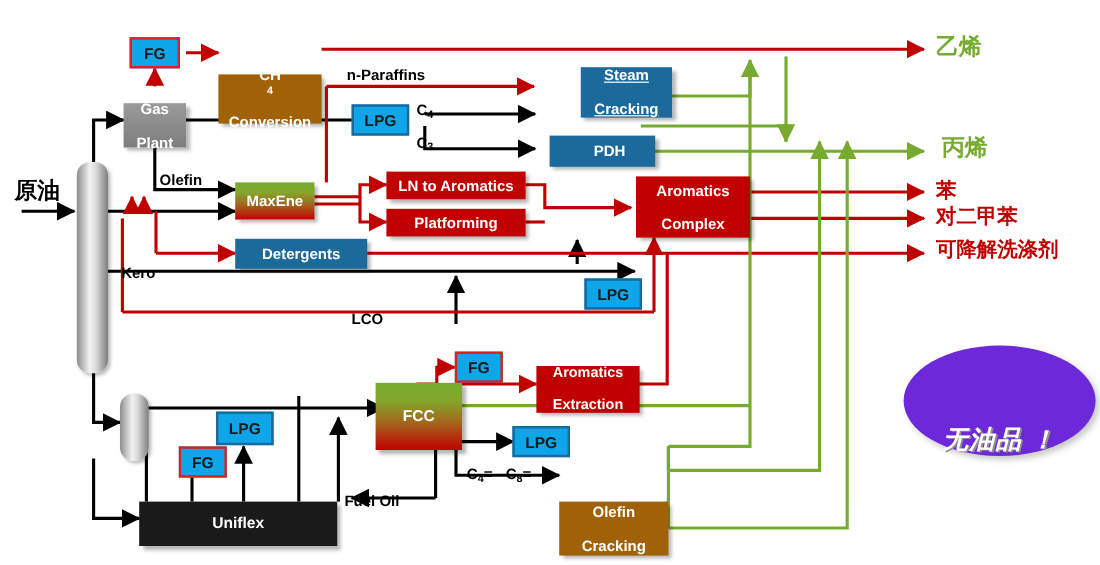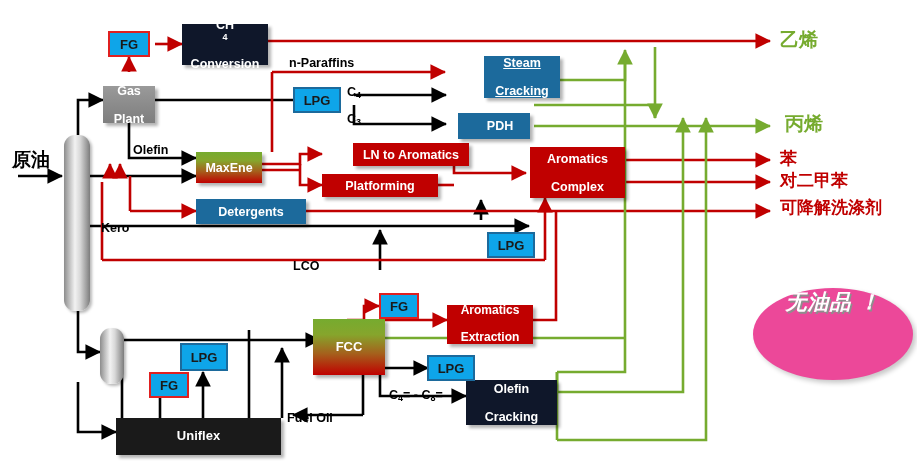--- a/index.html
+++ b/index.html
@@ -5,43 +5,43 @@
   html,body{margin:0;padding:0;background:#ffffff;}
   body{width:917px;height:471px;font-family:"Liberation Sans",sans-serif;}
   #stage{position:relative;width:917px;height:471px;overflow:hidden;background:#fff;}
   #svgroot{position:absolute;left:0;top:0;width:917px;height:471px;}
 
   .box{position:absolute;box-sizing:border-box;display:flex;align-items:center;justify-content:center;
        text-align:center;font-weight:bold;color:#ffffff;line-height:1.12;
        box-shadow:3px 3px 3px rgba(0,0,0,0.30);}
   .box span{display:block;}
 
-  .b-green{background:#0f172a;}
+  .b-green{background:#a16207;margin-top:38px;}
   .b-blue{background:#1C6A9C;}
   .b-red{background:#C00000;}
   .b-gray{background:linear-gradient(180deg,#9A9A9A 0%,#8A8A8A 55%,#7E7E7E 100%);}
   .b-black{background:#1A1A1A;}
   .b-grad{background:linear-gradient(180deg,#76AB2F 0%,#86A52C 28%,#A5601C 62%,#C00000 100%);}
 
   .tagbox{position:absolute;box-sizing:border-box;background:#0ea5e9;display:flex;align-items:center;
           justify-content:center;font-weight:bold;line-height:1;}
   .tag-fg{border:2.5px solid #E02020;color:#1A1A1A;}
   .tag-lpg{border:2.5px solid #1C6A9C;color:#1A1A1A;}
 
   .lbl{position:absolute;font-weight:bold;color:#000000;white-space:nowrap;line-height:1;}
   .lbl-red{color:#C00000;}
   .lbl-green{color:#76AB2F;}
 
   .vessel{position:absolute;border-radius:11px;
      background:linear-gradient(90deg,#8C8C8C 0%,#B9B9B9 18%,#F2F2F2 42%,#D8D8D8 62%,#9A9A9A 88%,#7C7C7C 100%);
      box-shadow:2px 2px 3px rgba(0,0,0,0.28);}
 
   #ellipse{position:absolute;left:753px;top:288px;width:160px;height:92px;border-radius:50%;
-      background:#ec4899;box-shadow:3px 3px 5px rgba(0,0,0,0.22);
-      display:flex;align-items:flex-start;justify-content:center;}
+      background:#6d28d9;box-shadow:3px 3px 5px rgba(0,0,0,0.22);
+      display:flex;align-items:flex-end;justify-content:center;}
   #ellipse .etext{font-style:italic;font-weight:bold;font-size:21px;color:#ffffff;
       text-shadow:1.5px 1.5px 0 #8E8E8E;letter-spacing:1px;}
 
   #footer{position:absolute;left:0;top:448px;width:917px;text-align:center;
       font-size:9px;color:#A6A6A6;}
   .sub{font-size:0.72em;vertical-align:-0.25em;}
 </style>
 </head>
 <body>
 
@@ -149,33 +149,33 @@
   </div>
 
   <div class="box b-grad" style="left:196px;top:152px;width:66px;height:31px;font-size:12.5px;">
     <span>MaxEne</span>
   </div>
 
   <div class="box b-blue" style="left:196px;top:199px;width:110px;height:25px;font-size:12.5px;">
     <span>Detergents</span>
   </div>
 
-  <div class="box b-red" style="left:322px;top:143px;width:116px;height:23px;font-size:12.5px;margin-left:31px;">
+  <div class="box b-red" style="left:322px;top:143px;width:116px;height:23px;font-size:12.5px;">
     <span>LN to Aromatics</span>
   </div>
 
   <div class="box b-red" style="left:322px;top:174px;width:116px;height:23px;font-size:12.5px;">
     <span>Platforming</span>
   </div>
 
   <div class="box b-blue" style="left:484px;top:56px;width:76px;height:42px;font-size:12.5px;text-decoration:underline;">
     <span><span>Steam</span><br><span>Cracking</span></span>
   </div>
 
-  <div class="box b-blue" style="left:458px;top:113px;width:72px;height:26px;font-size:12.5px;padding-left:12px;">
+  <div class="box b-blue" style="left:458px;top:113px;width:88px;height:26px;font-size:12.5px;padding-left:12px;">
     <span>PDH</span>
   </div>
 
   <div class="box b-red" style="left:530px;top:147px;width:95px;height:51px;font-size:12.5px;">
     <span><span>Aromatics</span><br><span>Complex</span></span>
   </div>
 
 
   <div class="box b-red" style="left:447px;top:305px;width:86px;height:39px;font-size:12px;">
     <span><span>Aromatics</span><br><span>Extraction</span></span>

